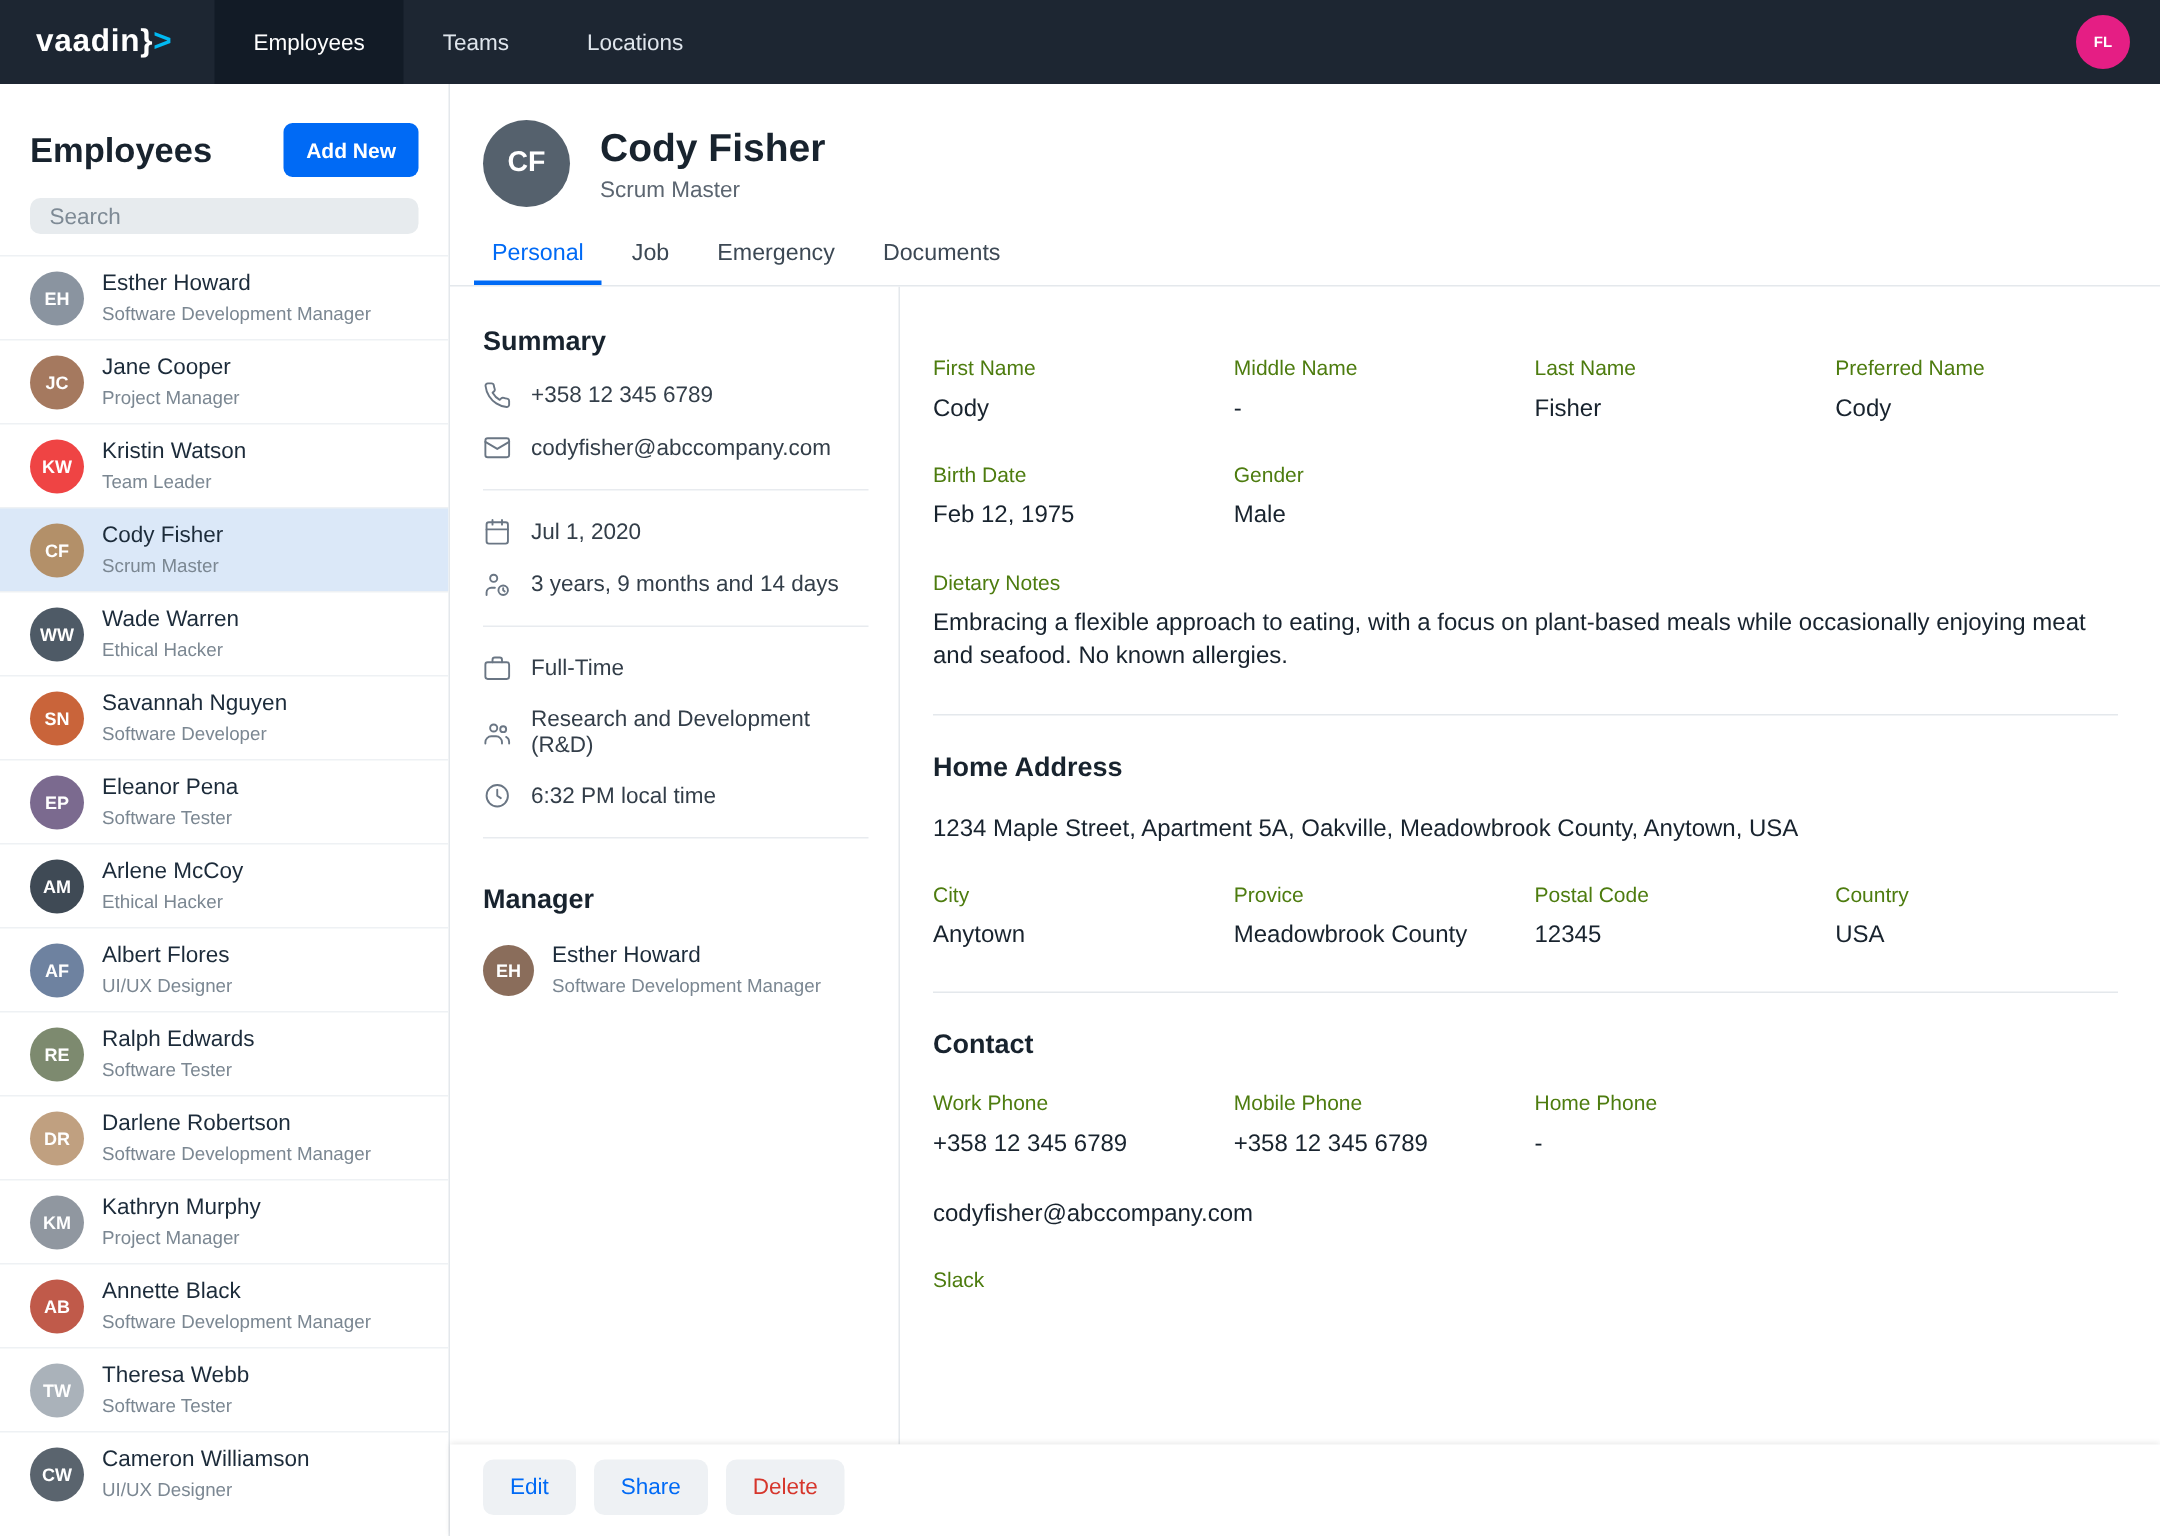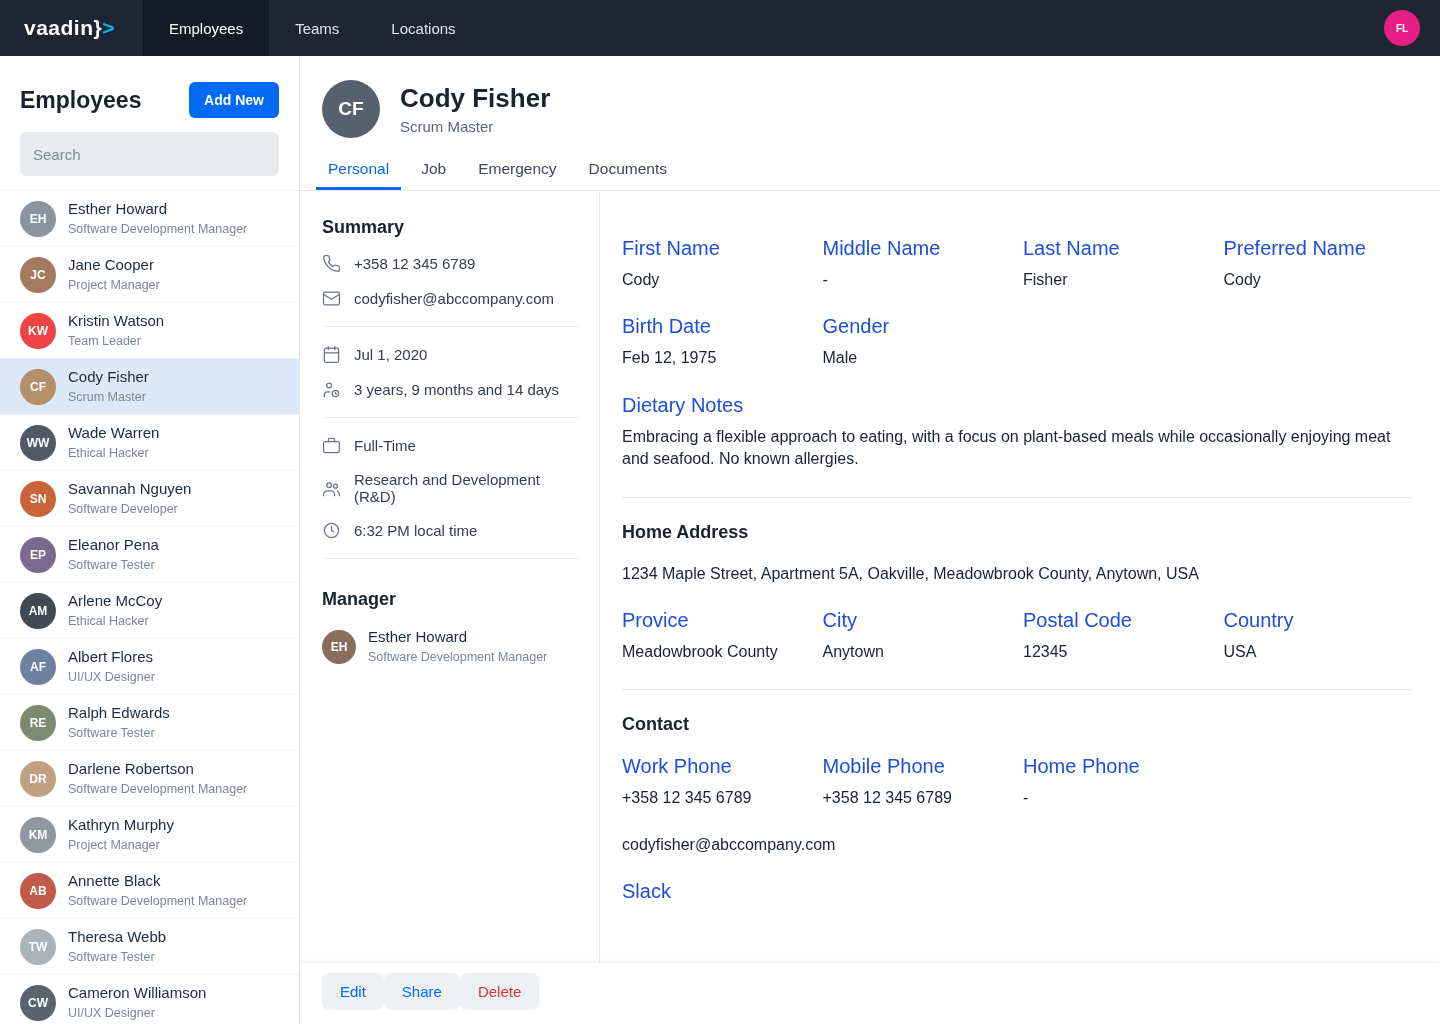--- a/index.html
+++ b/index.html
@@ -19,21 +19,21 @@
 
   .content { flex:1; display:flex; min-height:0; }
 
   
   .sidebar { width:300px; flex-shrink:0; border-right:1px solid #e4e8ec; display:flex; flex-direction:column; min-height:0; }
   .sidebar-head { display:flex; align-items:center; justify-content:space-between; padding:26px 20px 14px 20px; }
   .sidebar-title { font-size:23px; font-weight:700; color:#18232e; }
   .btn-primary { background:var(--accent,#006af5); color:#fff; border:none; border-radius:6px;
     padding:10px 15px; font-size:14px; font-weight:600; font-family:inherit; cursor:pointer; }
   .search-wrap { padding:0 20px 14px; }
-  .search-input { width:100%; height:44px; background:#e7ebee; border:none; border-radius:7px;
+  .search-input { width:100%; height:24px; background:#e7ebee; border:none; border-radius:7px;
     padding:0 13px; font-size:15px; font-family:inherit; color:#28323c; }
   .search-input::placeholder { color:#7e8a95; }
   .employee-list { flex:1; overflow:hidden; }
   .list-item { display:flex; align-items:center; gap:12px; height:56px; padding:0 20px;
     border-top:1px solid #eef1f4; cursor:pointer; }
   .list-item.selected { background:var(--selected-row,#dbe8f8); }
   .avatar { border-radius:50%; color:#fff; display:inline-flex; align-items:center; justify-content:center;
     font-weight:600; flex-shrink:0; background:#7d8a97; }
   .avatar.sm { width:36px; height:36px; font-size:12px; }
   .avatar.md { width:34px; height:34px; font-size:12px; background:#8a6d5b; }
@@ -60,26 +60,26 @@
     stroke-linecap:round; stroke-linejoin:round; flex-shrink:0; }
   .sum-divider { border-top:1px solid #e8ebef; margin:18px 0; }
   .manager-title { margin-top:30px; }
   .manager-row { display:flex; align-items:center; gap:12px; margin-top:18px; cursor:pointer; }
 
   
   .details-col { flex:1; padding:26px 28px 0 22px; overflow:hidden; min-width:0; }
   .detail-section { padding-bottom:26px; margin-bottom:24px; border-bottom:1px solid #e4e8ec; }
   .detail-section.last { border-bottom:none; margin-bottom:0; }
   .field-grid { display:grid; grid-template-columns:repeat(4,1fr); row-gap:24px; column-gap:12px; margin-top:20px; }
-  .field-label { font-size:20px; color:#1d4ed8; margin-bottom:9px; }
+  .field-label { font-size:14px; color:#4d7c0f; margin-bottom:9px; }
   .field-value { font-size:16px; color:#18232e; line-height:1.4; }
   .field.full { grid-column:1/-1; }
 
   
-  .footer-bar { flex-shrink:0; display:flex; padding:10px 0 14px 22px; background:#fff;
+  .footer-bar { flex-shrink:0; display:flex; gap:12px; padding:10px 0 14px 22px; background:#fff;
     box-shadow:0 -1px 4px rgba(0,0,0,.09); position:relative; z-index:2; }
   .btn-ghost { border:none; background:#eef1f4; border-radius:7px; padding:10px 18px; font-size:15px;
     font-weight:500; font-family:inherit; color:var(--accent,#0a6ced); cursor:pointer; }
   .btn-ghost.danger { color:var(--danger,#d6362c); }
 </style>
 </head>
 <body>
 
 <div class="app">
 
@@ -364,26 +364,26 @@
             </div>
           </div>
 
           <div class="detail-section">
             <div class="section-title">Home Address</div>
             <div class="field-grid">
               <div class="field full">
                 <div class="field-value">1234 Maple Street, Apartment 5A, Oakville, Meadowbrook County, Anytown, USA</div>
               </div>
               <div class="field">
+                <div class="field-label">City</div>
+                <div class="field-value">Anytown</div>
+              </div>
+              <div class="field">
                 <div class="field-label">Provice</div>
                 <div class="field-value">Meadowbrook County</div>
-              </div>
-              <div class="field">
-                <div class="field-label">City</div>
-                <div class="field-value">Anytown</div>
               </div>
               <div class="field">
                 <div class="field-label">Postal Code</div>
                 <div class="field-value">12345</div>
               </div>
               <div class="field">
                 <div class="field-label">Country</div>
                 <div class="field-value">USA</div>
               </div>
             </div>

